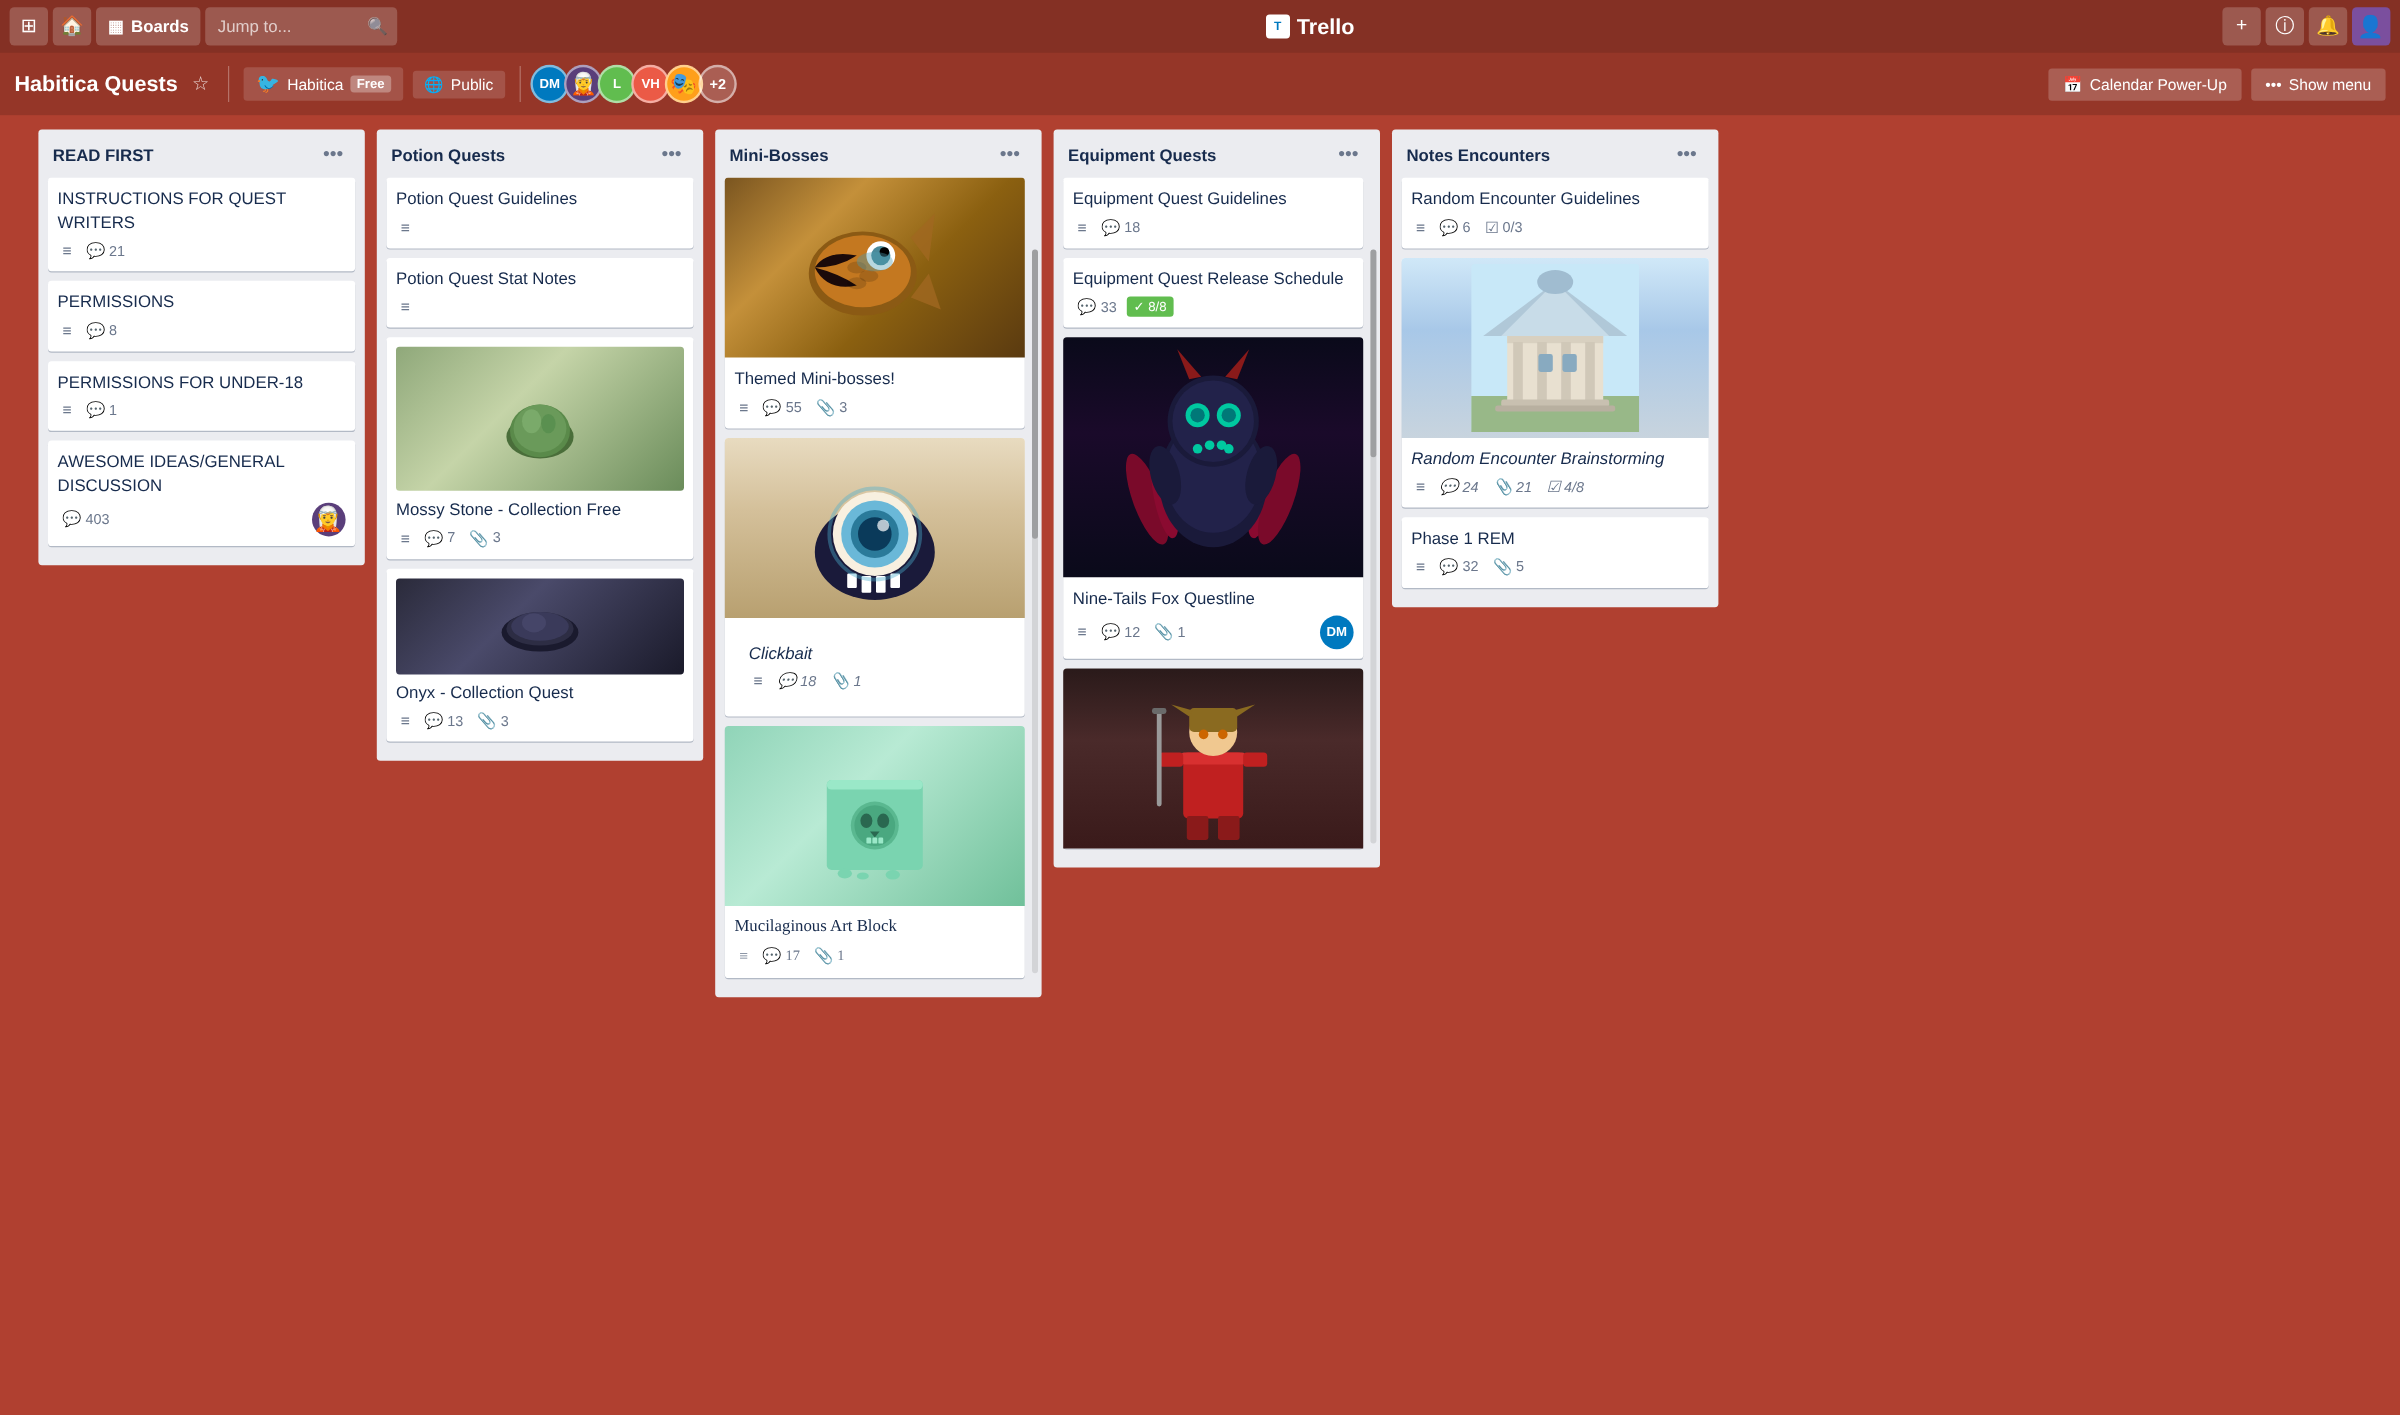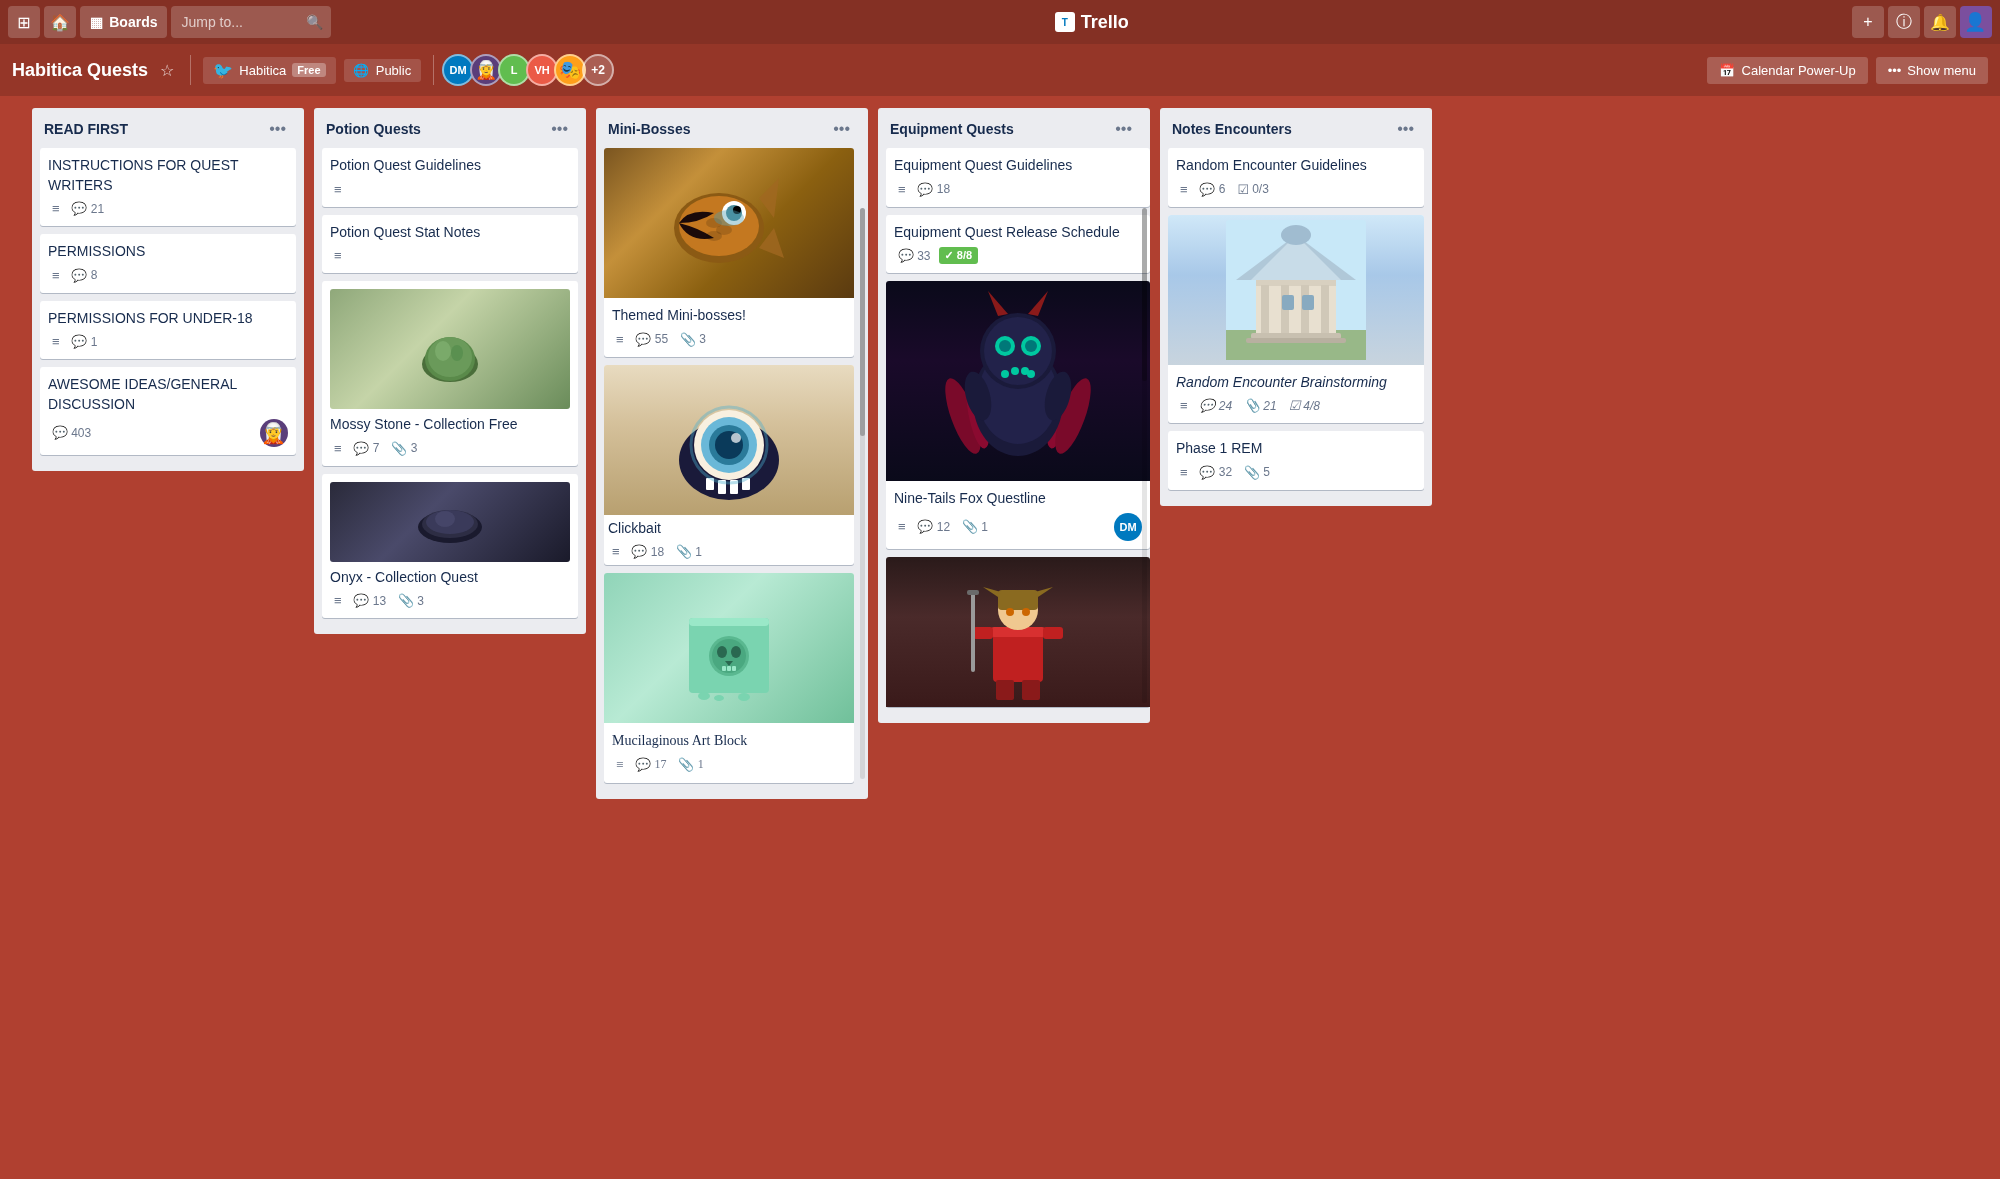--- a/index.html
+++ b/index.html
@@ -268,21 +268,21 @@
       font-size: 12px; color: #6b778c;
       padding: 2px 4px;
     }
     .badge-icon { font-size: 13px; }
     .badge-green {
       background: #61bd4f;
       color: white;
       border-radius: 3px;
       padding: 2px 6px;
       font-size: 11px;
-      font-weight: 700;
+      font-weight: 400;
     }
     .card-avatars {
       display: flex; align-items: center;
       margin-left: auto;
     }
     .card-avatar {
       width: 28px; height: 28px;
       border-radius: 50%;
       display: flex; align-items: center; justify-content: center;
       font-size: 10px; font-weight: 700;
@@ -545,21 +545,21 @@
             <circle cx="72" cy="68" r="5" fill="white" opacity="0.7"></circle>
 
             <rect x="42" y="108" width="8" height="12" fill="white" rx="1"></rect>
             <rect x="54" y="110" width="8" height="14" fill="white" rx="1"></rect>
             <rect x="66" y="110" width="8" height="14" fill="white" rx="1"></rect>
             <rect x="78" y="108" width="8" height="12" fill="white" rx="1"></rect>
 
             <circle cx="65" cy="75" r="38" fill="none" stroke="#4ab0d0" stroke-width="3" opacity="0.4"></circle>
           </svg>
         </div>
-        <div style="padding:4px;">
+        <div style="padding:20px;font-style:italic;">
           <div class="card-title">Clickbait</div>
           <div class="card-badges">
             <span class="badge">
                 <span class="badge-icon">≡</span>
               </span>
             <span class="badge"><span class="badge-icon">💬</span> 18</span>
             <span class="badge"><span class="badge-icon">📎</span> 1</span>
           </div>
         </div>
       </div>
@@ -605,21 +605,21 @@
   </div>
 
   <div class="column" style="position:relative;">
     <div class="column-header">
       <span class="column-title">Equipment Quests</span>
       <button class="column-menu-btn">•••</button>
     </div>
     <div style="position:absolute; right:3px; top:100px; width:5px; height:calc(100% - 120px); background:rgba(0,0,0,0.1); border-radius:3px;">
       <div style="width:5px; height:35%; background:rgba(0,0,0,0.25); border-radius:3px;"></div>
     </div>
-    <div class="cards-container" style="padding-right:0;">
+    <div class="cards-container" style="padding-right:14px;">
 
       <div class="card">
         <div class="card-title">Equipment Quest Guidelines</div>
         <div class="card-badges">
           <span class="badge">
               <span class="badge-icon">≡</span>
             </span>
           <span class="badge"><span class="badge-icon">💬</span> 18</span>
         </div>
       </div>

